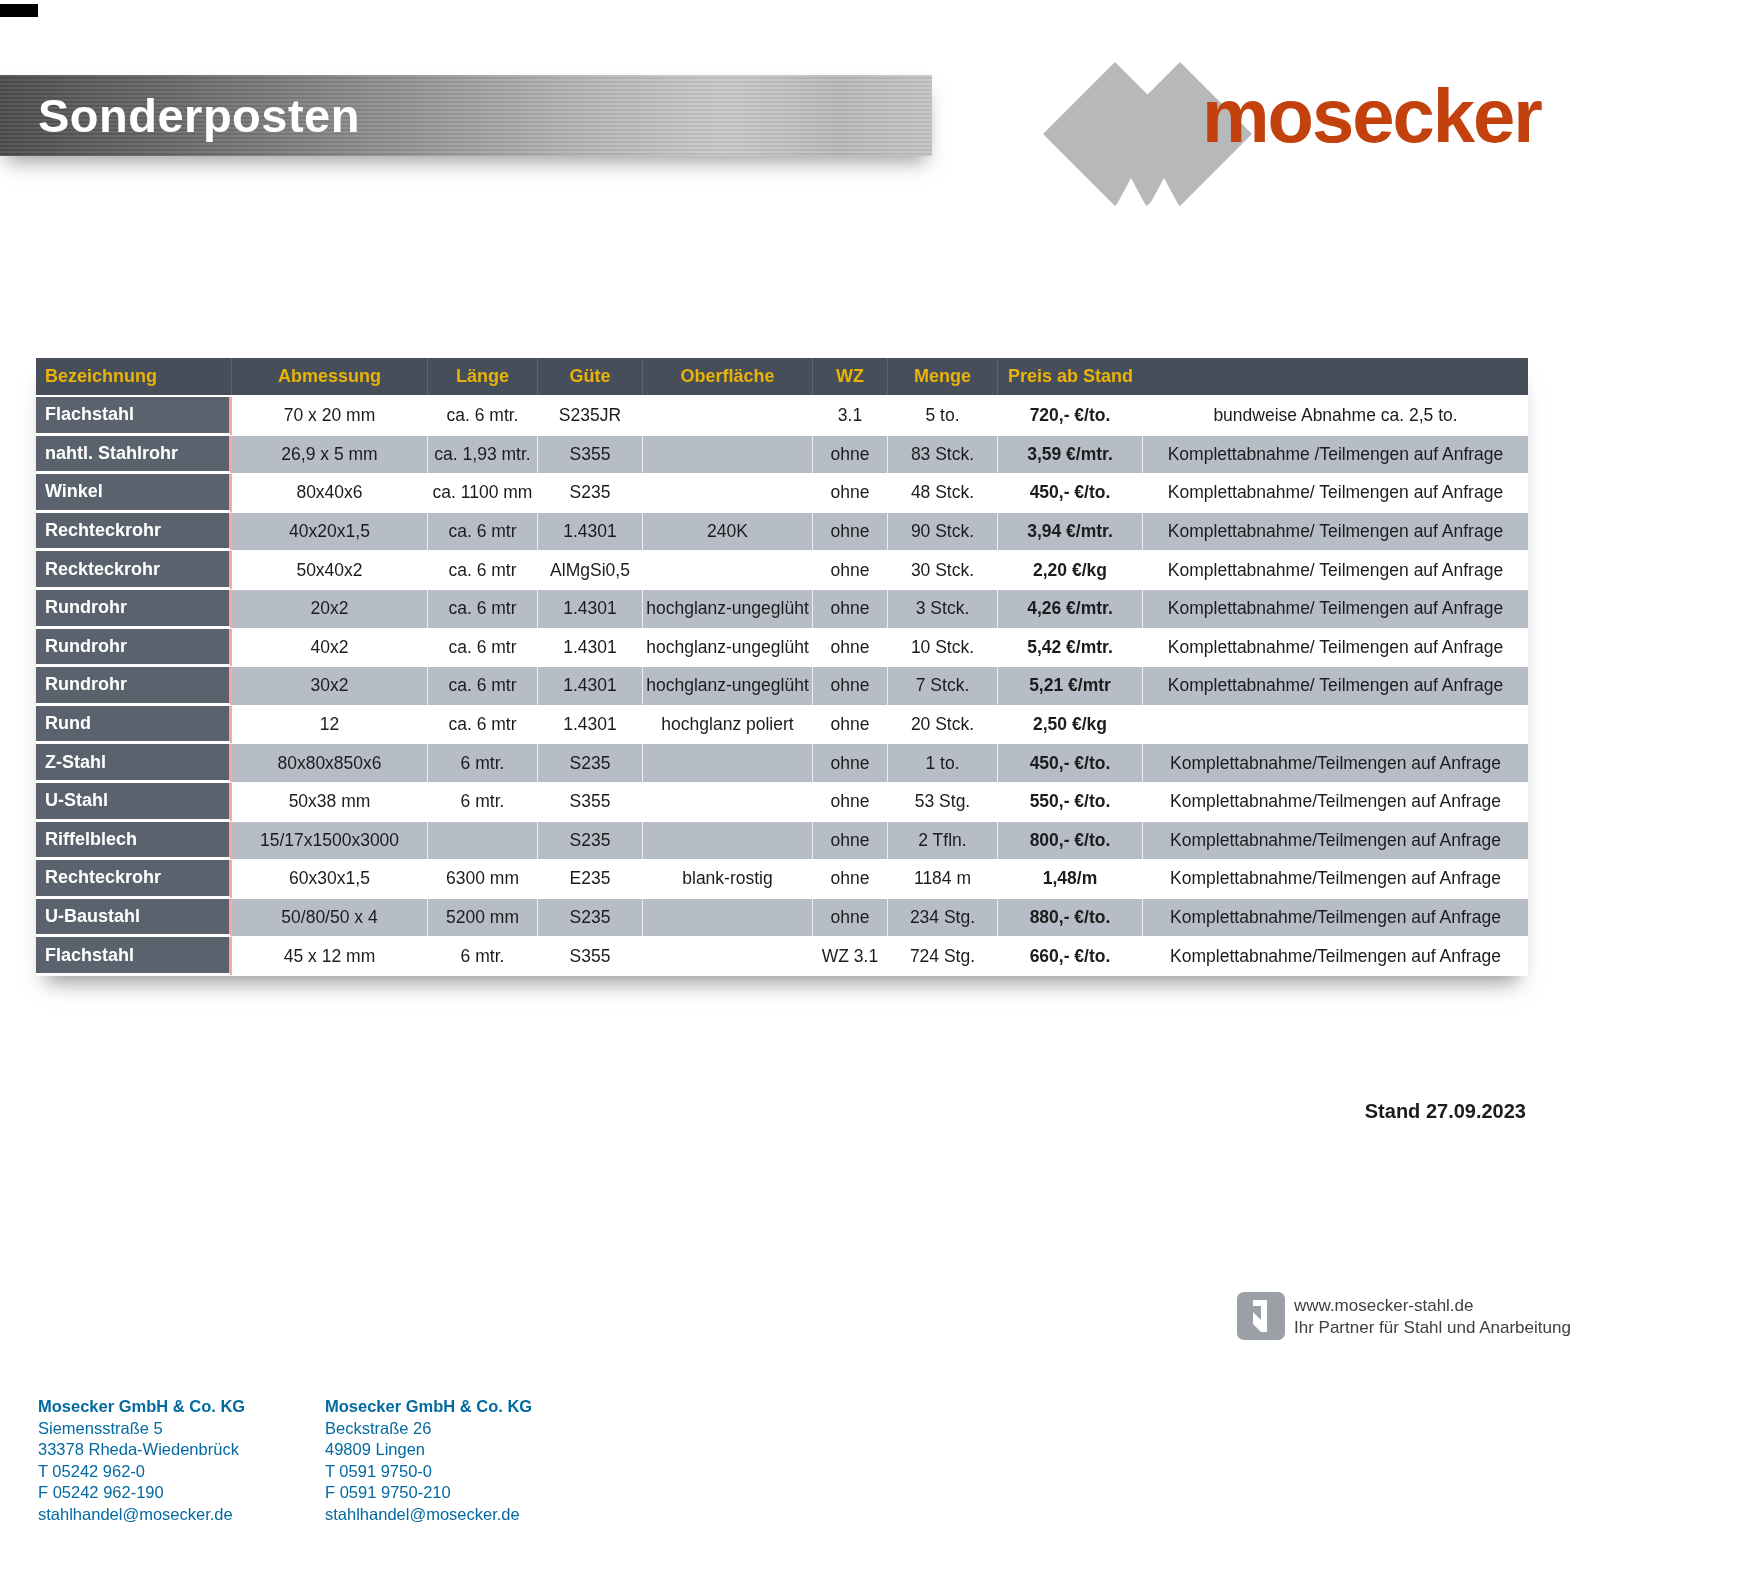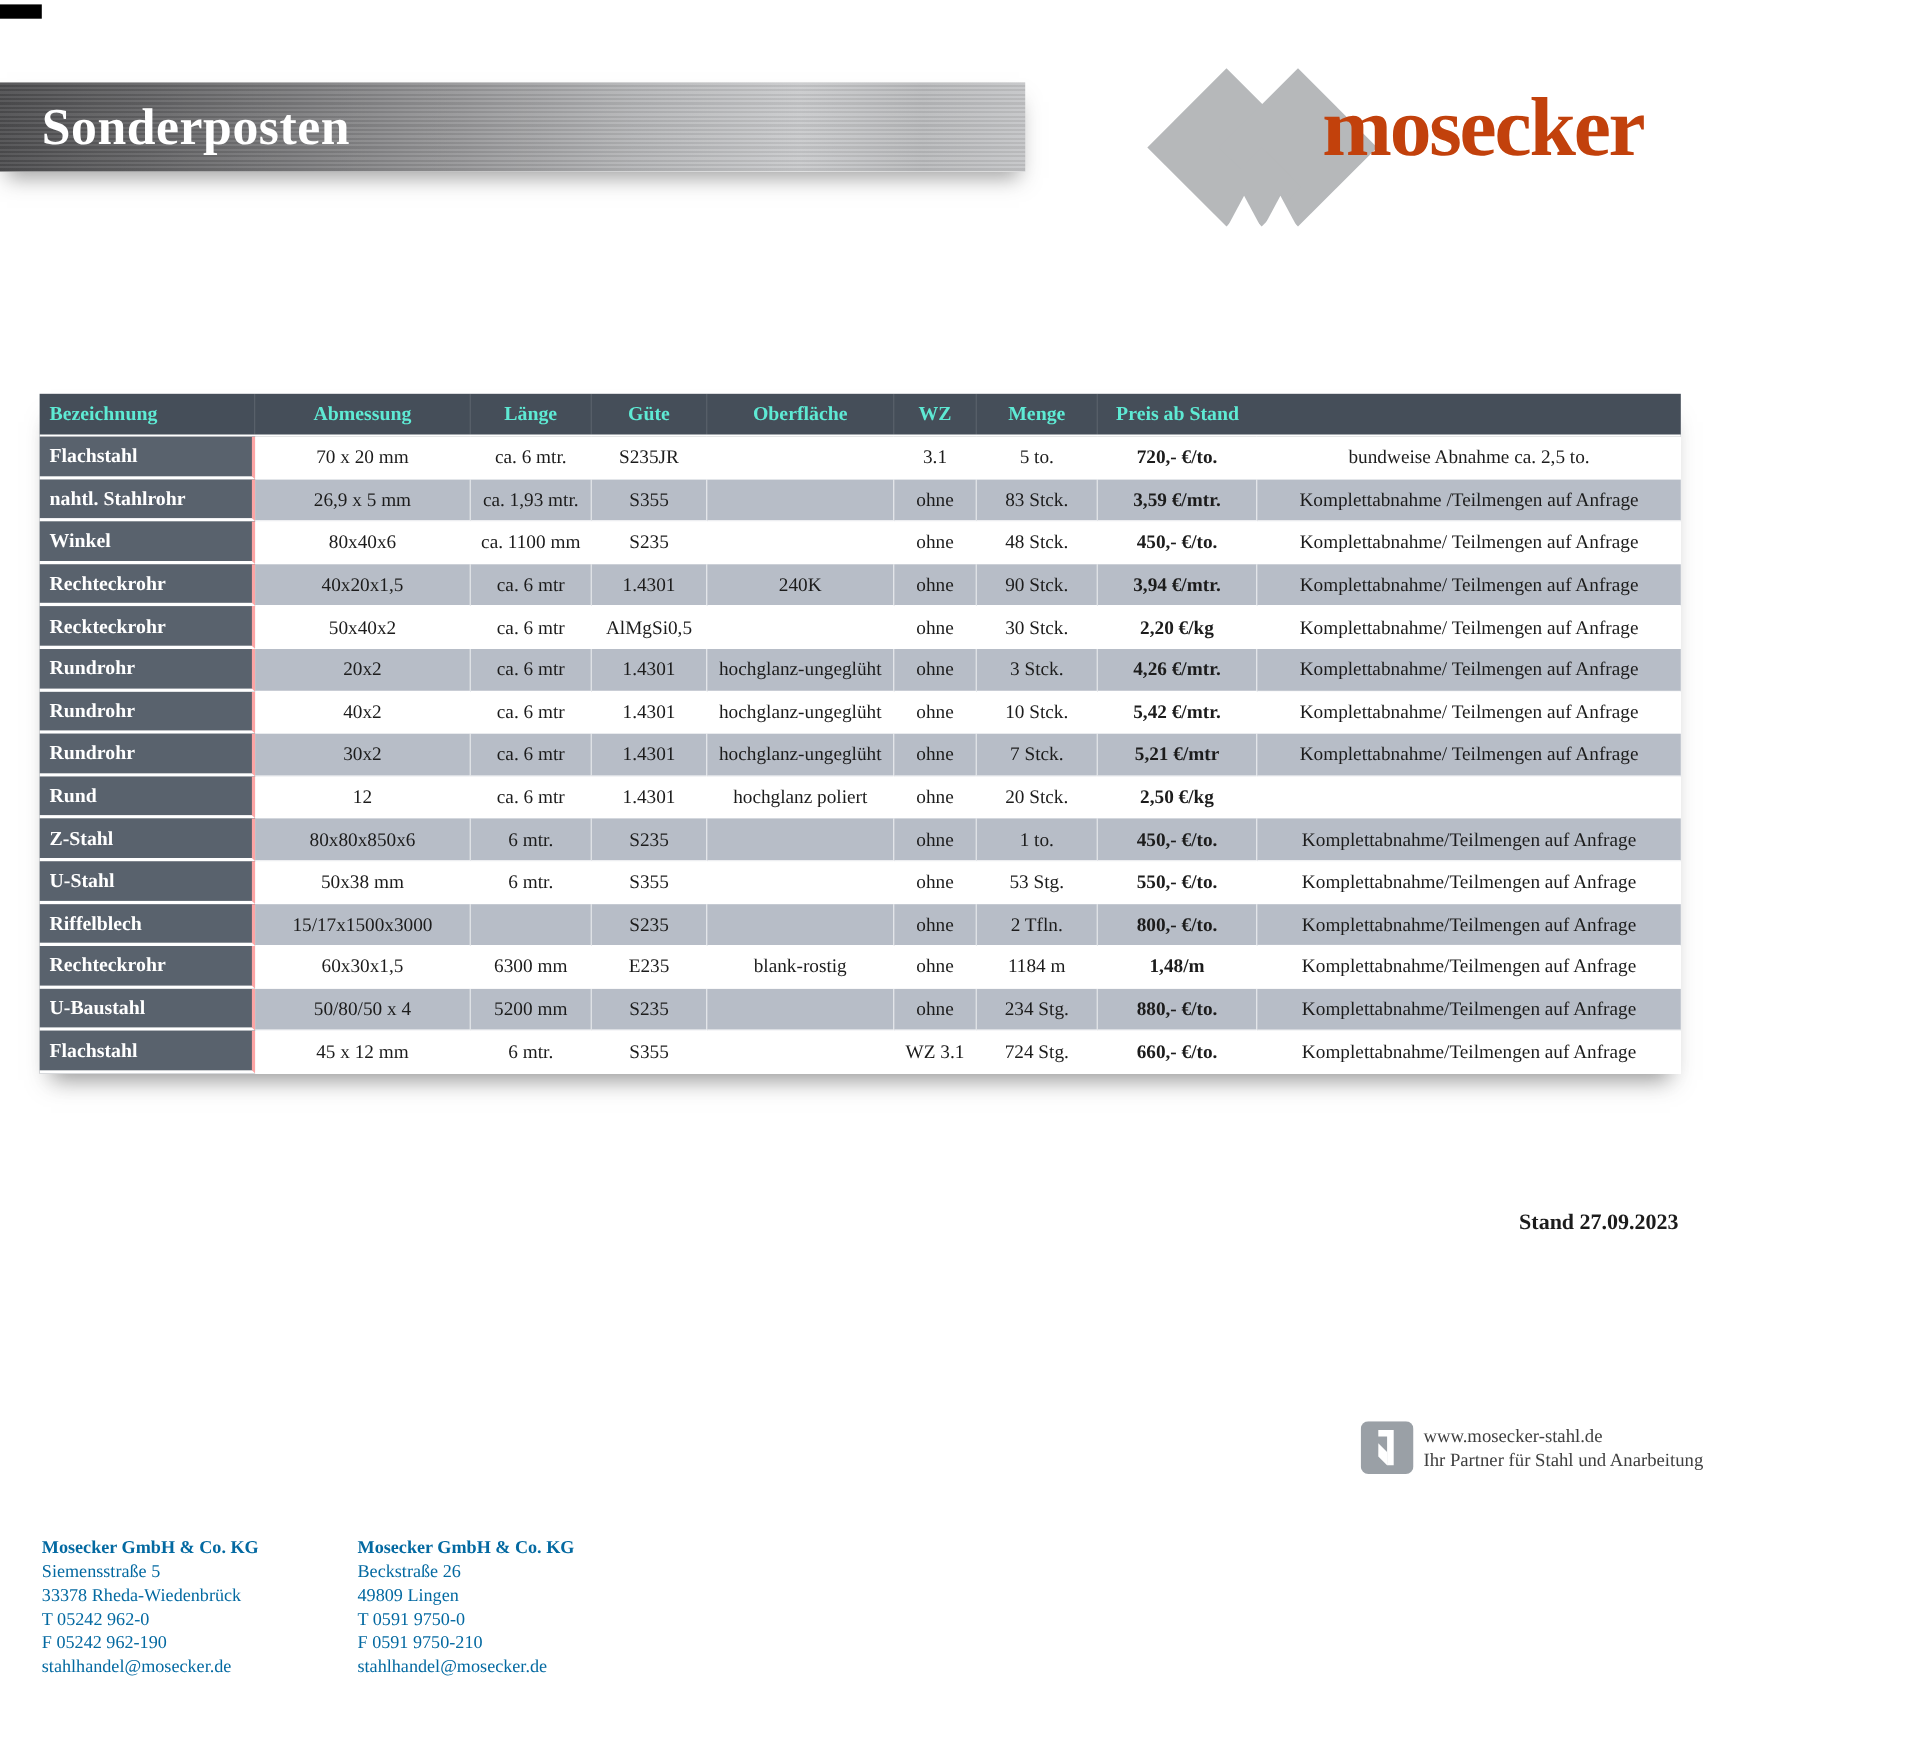--- a/index.html
+++ b/index.html
@@ -1,17 +1,17 @@
 <!DOCTYPE html>
 <html><head>
 <meta charset="utf-8">
 <style>
   html,body{margin:0;padding:0;background:#fff;}
   .page{position:relative;width:1754px;height:1589px;background:#ffffff;overflow:hidden;
-        font-family:Liberation Serif, serif;color:#1c1c1c;}
+        font-family:Liberation Sans, sans-serif;color:#1c1c1c;}
 
   
   .corner-mark{position:absolute;left:0;top:4px;width:38px;height:13px;background:#000;}
 
   
   .metal{
     background:
       repeating-linear-gradient(180deg, rgba(255,255,255,0.07) 0 2px, rgba(0,0,0,0.06) 2px 4px),
       linear-gradient(90deg,#4d4d4f 0%,#626264 14%,#7c7c7e 30%,#98989a 46%,#b4b5b7 62%,#c9cacc 78%,#b9babc 90%,#c4c5c7 100%);
   }
@@ -22,21 +22,21 @@
   
   .diamonds{position:absolute;left:1035px;top:60px;width:232px;height:148px;}
   .wordmark{position:absolute;left:1202px;top:78px;font-size:76px;font-weight:bold;
     color:#c2410c;letter-spacing:-2px;line-height:1;}
 
   
   .price-table{position:absolute;left:36px;top:358px;width:1492px;
     box-shadow:0 16px 20px -10px rgba(60,60,60,0.55);}
   .thead, .trow{display:grid;grid-template-columns:196px 196px 110px 105px 170px 75px 110px 145px 385px;}
   .thead{height:37px;background:#454e59;border-bottom:2px solid #fff;}
-  .thead .hcell{display:flex;align-items:center;justify-content:center;color:#5eead4;
+  .thead .hcell{display:flex;align-items:center;justify-content:center;color:#eab308;
     font-weight:bold;font-size:18px;border-right:1px solid rgba(255,255,255,0.12);}
   .thead .hcell:first-child{justify-content:flex-start;padding-left:9px;}
   .thead .hcell:last-child{border-right:none;}
   .trow{height:38.6px;}
   .trow .cell{display:flex;align-items:center;justify-content:center;font-size:17.5px;
     border-bottom:1.5px solid #fff;border-right:1px solid rgba(255,255,255,0.75);box-sizing:border-box;}
   .trow .cell:last-child{border-right:none;}
   .trow .cell.c-label{background:#59626d;color:#fff;font-weight:bold;font-size:18px;
     justify-content:flex-start;padding-left:9px;border-bottom:3px solid #fff;border-right:3px solid #fca5a5;}
   #table-body .trow:nth-child(even) .cell:not(.c-label){background:#b7bdc7;}

